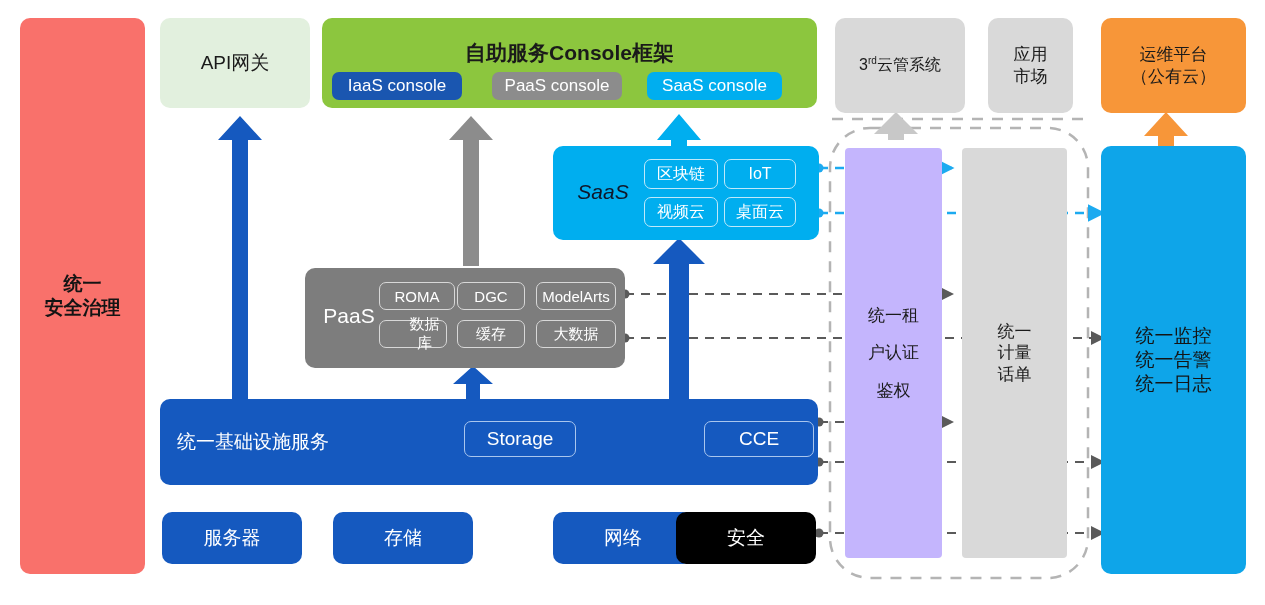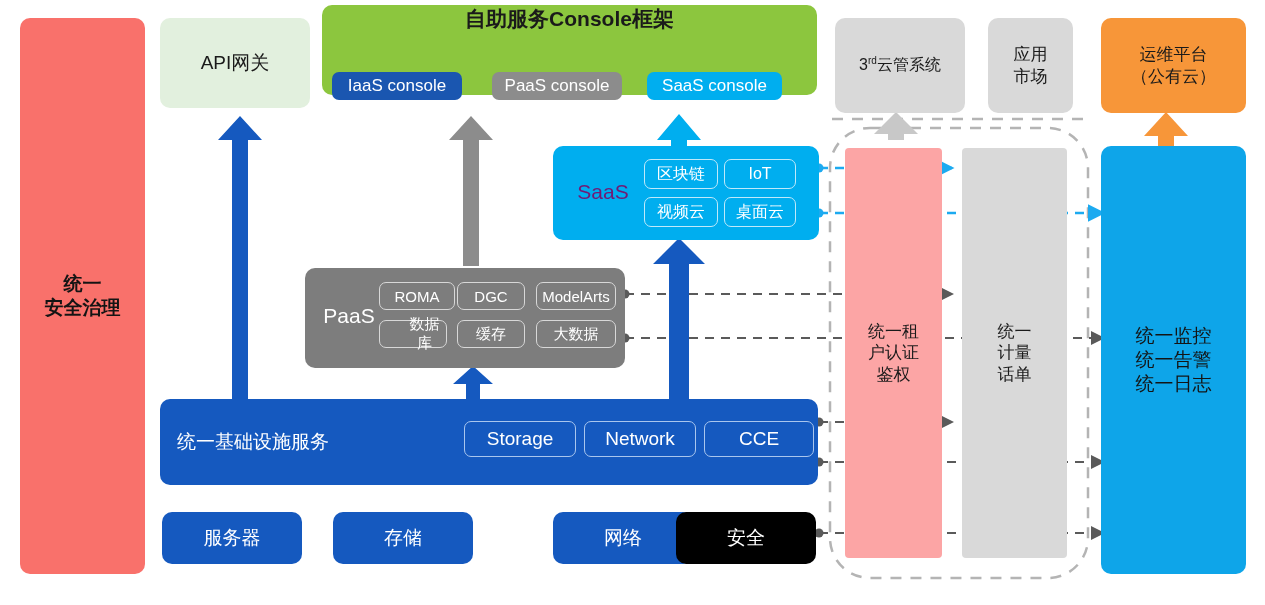--- a/index.html
+++ b/index.html
@@ -74,22 +74,22 @@
               flex-direction:column;font-size:19px;font-weight:600;color:#141414;">
     <span>统一</span>
     <span>安全治理</span>
   </div>
 
   <div class="box rd" style="left:160px;top:18px;width:150px;height:90px;background:#E2F0DE;
               font-size:19px;color:#1a1a1a;">
     <span>API网关</span>
   </div>
 
-  <div class="box rd" style="left:322px;top:5px;width:495px;height:90px;background:#8CC63E;
-              flex-direction:column;justify-content:flex-start;padding-top:1px;">
+  <div class="box rd" style="left:322px;top:18px;width:495px;height:90px;background:#8CC63E;
+              flex-direction:column;justify-content:flex-start;padding-top:22px;">
     <div class="ttl" style="font-size:21px;color:#1a1a1a;">自助服务Console框架</div>
   </div>
   <div class="chip" style="left:332px;top:72px;width:130px;height:28px;background:#1A56B0;color:#fff;font-size:17px;">
     <span>IaaS console</span>
   </div>
   <div class="chip" style="left:492px;top:72px;width:130px;height:28px;background:#8C8C8C;color:#fff;font-size:17px;">
     <span>PaaS console</span>
   </div>
   <div class="chip" style="left:647px;top:72px;width:135px;height:28px;background:#00AEEF;color:#fff;font-size:17px;">
     <span>SaaS console</span>
@@ -104,43 +104,43 @@
     <span>应用</span>
     <span>市场</span>
   </div>
 
   <div class="box rd" style="left:1101px;top:18px;width:145px;height:95px;background:#F79639;
               flex-direction:column;font-size:17px;">
     <span>运维平台</span>
     <span>（公有云）</span>
   </div>
 
-  <div class="box" style="left:845px;top:148px;width:97px;height:410px;background:#fca5a5;border-radius:4px;
-              flex-direction:column;font-size:17px;color:#1a1a1a;">
+  <div class="box" style="left:845px;top:148px;width:97px;height:410px;background:#c4b5fd;border-radius:4px;
+              flex-direction:column;font-size:17px;color:#1a1a1a;gap:16px;">
     <span>统一租</span>
     <span>户认证</span>
     <span>鉴权</span>
   </div>
   <div class="box" style="left:962px;top:148px;width:105px;height:410px;background:#D9D9D9;border-radius:4px;
               flex-direction:column;font-size:17px;color:#1a1a1a;">
     <span>统一</span>
     <span>计量</span>
     <span>话单</span>
   </div>
 
   <div class="box rd" style="left:1101px;top:146px;width:145px;height:428px;background:#0ea5e9;
               flex-direction:column;font-size:19px;color:#141414;">
     <span>统一监控</span>
     <span>统一告警</span>
     <span>统一日志</span>
   </div>
 
   <div class="box rd" style="left:553px;top:146px;width:266px;height:94px;background:#00AEEF;"></div>
   <div style="position:absolute;left:563px;top:180px;width:80px;text-align:center;
-              color:#701a75;font-size:21px;">SaaS</div>
+              color:#0f172a;font-size:21px;font-style:italic;">SaaS</div>
   <div class="chip" style="left:644px;top:159px;width:74px;height:30px;border:1.6px solid #BFE9FA;color:#fff;font-size:16px;">
     <span>区块链</span>
   </div>
   <div class="chip" style="left:724px;top:159px;width:72px;height:30px;border:1.6px solid #BFE9FA;color:#fff;font-size:16px;">
     <span>IoT</span>
   </div>
   <div class="chip" style="left:644px;top:197px;width:74px;height:30px;border:1.6px solid #BFE9FA;color:#fff;font-size:16px;">
     <span>视频云</span>
   </div>
   <div class="chip" style="left:724px;top:197px;width:72px;height:30px;border:1.6px solid #BFE9FA;color:#fff;font-size:16px;">
@@ -168,23 +168,20 @@
   <div class="chip" style="left:536px;top:320px;width:80px;height:28px;border:1.6px solid #D8D8D8;color:#fff;font-size:15px;">
     <span>大数据</span>
   </div>
 
   <div class="box rd" style="left:160px;top:399px;width:658px;height:86px;background:#1559BF;"></div>
   <div style="position:absolute;left:168px;top:429px;width:170px;text-align:center;
               color:#fff;font-size:19px;">统一基础设施服务</div>
   <div class="chip" style="left:464px;top:421px;width:112px;height:36px;border:1.8px solid #A9C6EE;color:#fff;font-size:19px;">
     <span>Storage</span>
   </div>
-  <div class="chip" style="left:584px;top:421px;width:112px;height:36px;border:1.8px solid #A9C6EE;color:#fff;font-size:19px;">
-    <span>Network</span>
-  </div>
   <div class="chip" style="left:704px;top:421px;width:110px;height:36px;border:1.8px solid #A9C6EE;color:#fff;font-size:19px;">
     <span>CCE</span>
   </div>
 
   <div class="box rd" style="left:162px;top:512px;width:140px;height:52px;background:#1559BF;color:#fff;font-size:19px;">
     <span>服务器</span>
   </div>
   <div class="box rd" style="left:333px;top:512px;width:140px;height:52px;background:#1559BF;color:#fff;font-size:19px;">
     <span>存储</span>
   </div>

